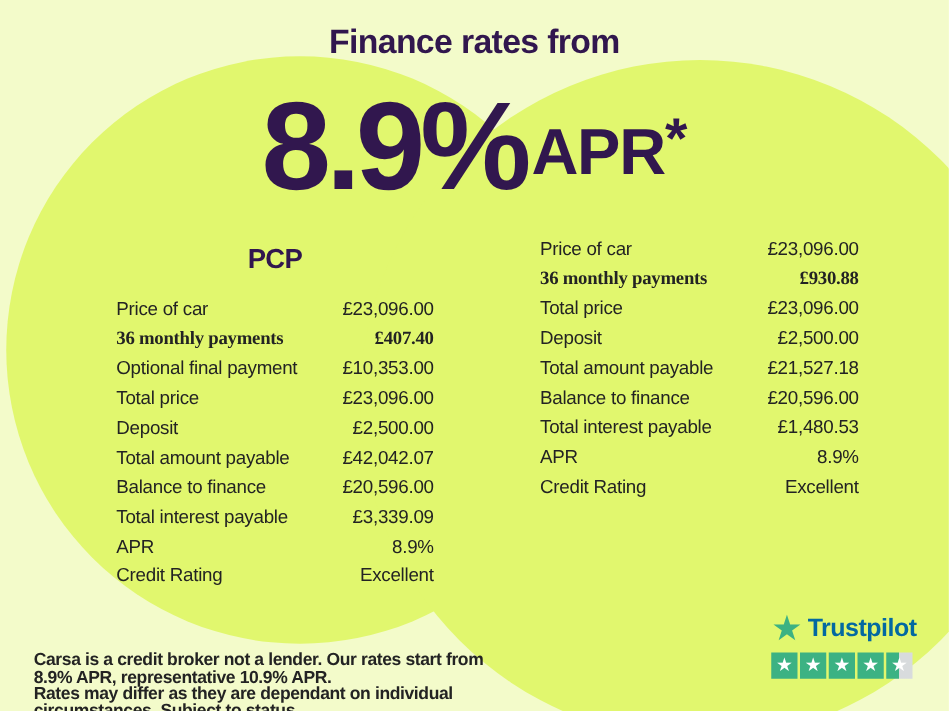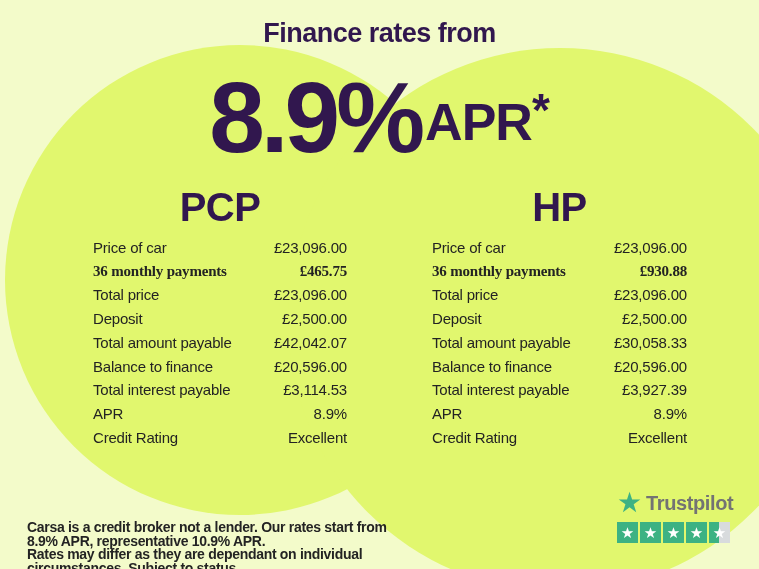--- a/index.html
+++ b/index.html
@@ -31,41 +31,41 @@
     color:var(--accent-purple);font-weight:700;
   }
   .rate-value{font-size:100px;line-height:94px;letter-spacing:-4px;}
   .rate-apr{font-size:52px;line-height:48px;margin:0 0 18px 4px;letter-spacing:-1px;}
   .rate-asterisk{font-size:46px;line-height:40px;margin-bottom:34px;}
 
   .col{position:absolute;top:188px;z-index:2;}
   .col-pcp{left:93px;width:254px;}
   .col-hp{left:432px;width:255px;}
   .col h2{
-    text-align:center;font-size:40px;line-height:38px;font-weight:700;
+    text-align:center;font-size:22px;line-height:38px;font-weight:700;
     color:var(--accent-purple);margin-bottom:10px;letter-spacing:-0.5px;
   }
   .rows{display:block;}
   .row{
     display:flex;justify-content:space-between;align-items:baseline;
     font-size:15px;line-height:23.7px;color:var(--text-dark);letter-spacing:-0.2px;
   }
   .row .val{text-align:center;}
   .row.bold{font-weight:700;font-family:Liberation Serif, serif;}
 
   .disclaimer{
     position:absolute;left:27px;top:521px;width:390px;z-index:2;
     font-size:14px;line-height:13.5px;font-weight:600;letter-spacing:-0.3px;
     color:var(--text-dark);
   }
 
   .trustpilot{position:absolute;left:617px;top:490px;z-index:2;}
   .tp-logo{display:flex;align-items:center;gap:4px;}
   .tp-star-icon{color:var(--trust-green);font-size:28px;line-height:26px;}
-  .tp-name{font-size:20px;font-weight:700;letter-spacing:-0.4px;color:#737373;}
+  .tp-name{font-size:20px;font-weight:700;letter-spacing:-0.4px;color:#0369a1;}
   .tp-stars{display:flex;gap:2px;margin-top:6px;}
   .star-box{
     width:21px;height:21px;background:var(--trust-green);
     display:flex;align-items:center;justify-content:center;flex:0 0 auto;
   }
   .star-box.half{background:linear-gradient(90deg,var(--trust-green) 50%,var(--trust-grey) 50%);}
   .star-box span{color:#ffffff;font-size:15px;line-height:1;}
 </style>
 </head>
 <body>
@@ -85,84 +85,87 @@
   <div class="col col-pcp">
     <h2>PCP</h2>
     <div class="rows">
 
     <div class="row">
           <span class="lbl">Price of car</span>
           <span class="val">£23,096.00</span>
         </div>
         <div class="row bold">
           <span class="lbl">36 monthly payments</span>
-          <span class="val">£465.75</span>
+          <span class="val">£407.40</span>
+        </div>
+        <div class="row">
+          <span class="lbl">Optional final payment</span>
+          <span class="val">£10,353.00</span>
         </div>
         <div class="row">
           <span class="lbl">Total price</span>
           <span class="val">£23,096.00</span>
         </div>
         <div class="row">
           <span class="lbl">Deposit</span>
           <span class="val">£2,500.00</span>
         </div>
         <div class="row">
           <span class="lbl">Total amount payable</span>
           <span class="val">£42,042.07</span>
         </div>
         <div class="row">
           <span class="lbl">Balance to finance</span>
           <span class="val">£20,596.00</span>
         </div>
         <div class="row">
           <span class="lbl">Total interest payable</span>
-          <span class="val">£3,114.53</span>
+          <span class="val">£3,339.09</span>
         </div>
         <div class="row">
           <span class="lbl">APR</span>
           <span class="val">8.9%</span>
         </div>
         <div class="row">
           <span class="lbl">Credit Rating</span>
           <span class="val">Excellent</span>
         </div>
       </div>
   </div>
 
   <div class="col col-hp">
-    <h2>HP</h2>
     <div class="rows">
 
     <div class="row">
           <span class="lbl">Price of car</span>
           <span class="val">£23,096.00</span>
         </div>
         <div class="row bold">
           <span class="lbl">36 monthly payments</span>
           <span class="val">£930.88</span>
         </div>
         <div class="row">
           <span class="lbl">Total price</span>
           <span class="val">£23,096.00</span>
         </div>
         <div class="row">
           <span class="lbl">Deposit</span>
           <span class="val">£2,500.00</span>
         </div>
         <div class="row">
           <span class="lbl">Total amount payable</span>
-          <span class="val">£30,058.33</span>
+          <span class="val">£21,527.18</span>
         </div>
         <div class="row">
           <span class="lbl">Balance to finance</span>
           <span class="val">£20,596.00</span>
         </div>
         <div class="row">
           <span class="lbl">Total interest payable</span>
-          <span class="val">£3,927.39</span>
+          <span class="val">£1,480.53</span>
         </div>
         <div class="row">
           <span class="lbl">APR</span>
           <span class="val">8.9%</span>
         </div>
         <div class="row">
           <span class="lbl">Credit Rating</span>
           <span class="val">Excellent</span>
         </div>
       </div>

